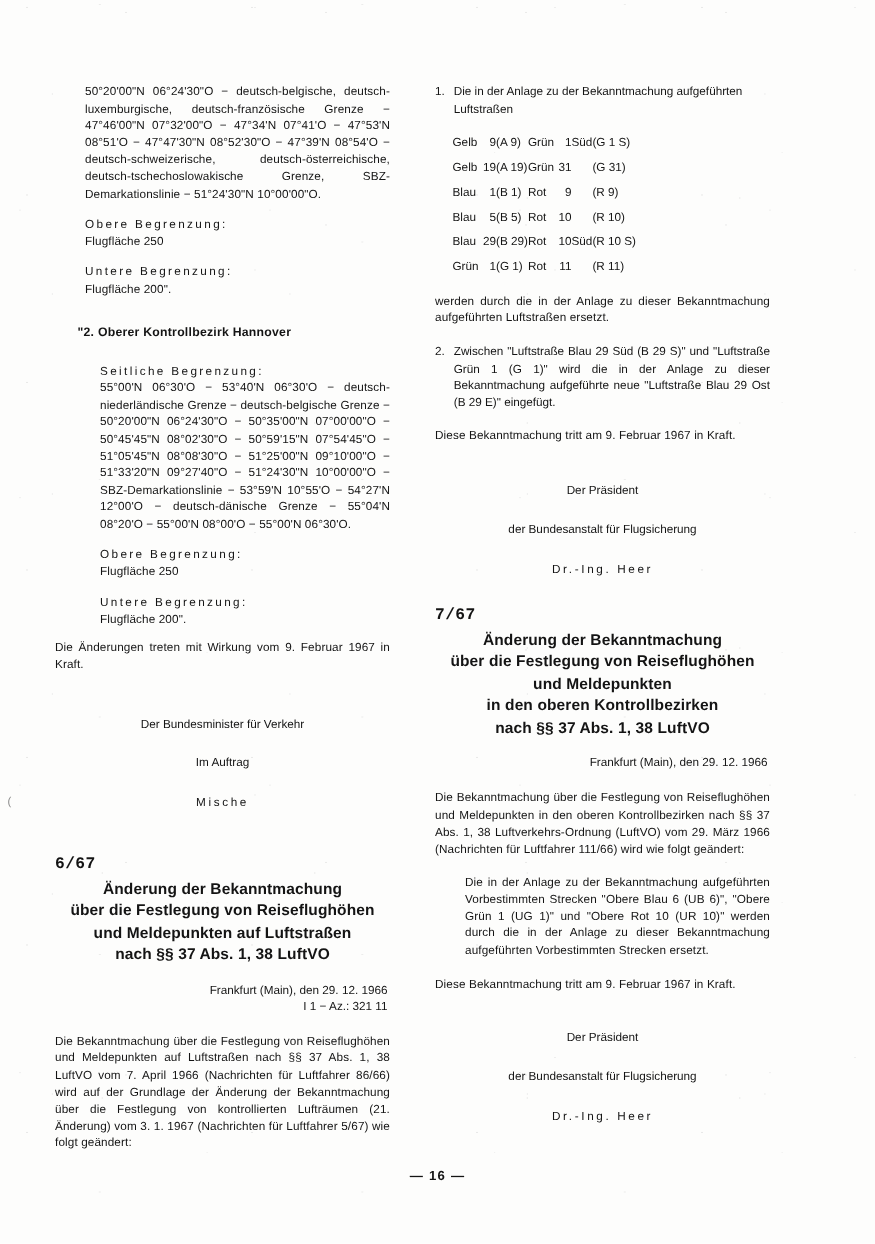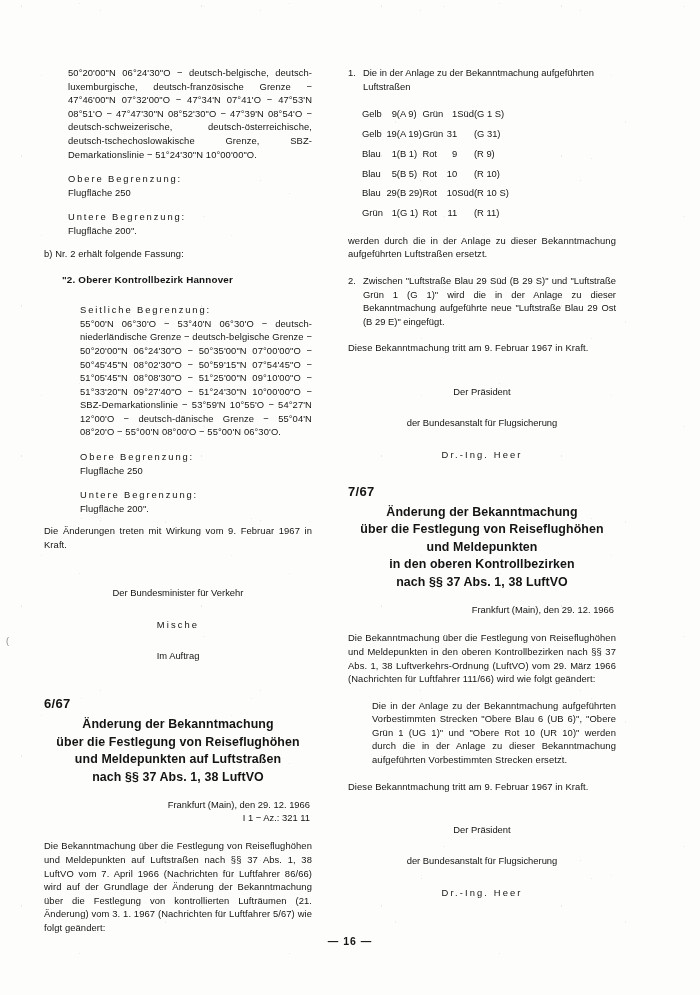--- a/index.html
+++ b/index.html
@@ -96,20 +96,21 @@
     letter-spacing: 2.1px;
     margin-top: 19px;
   }
 
   
   .notice-no {
     font-size: 13px;
     font-weight: bold;
     letter-spacing: .3px;
     margin-bottom: 5px;
+    font-family: Liberation Mono, monospace;
   }
   .notice-title {
     text-align: center;
     font-size: 12.4px;
     font-weight: bold;
     line-height: 17.5px;
     letter-spacing: .1px;
   }
   .notice-place {
     font-size: 9.4px;
@@ -187,42 +188,41 @@
 
     <div class="spaced">Obere Begrenzung:</div>
     <div class="after-spaced">Flugfläche 250</div>
 
     <div class="spaced">Untere Begrenzung:</div>
     <div class="after-spaced">Flugfläche 200".</div>
   </div>
 
   <div class="gap-s"></div>
 
-  <div class="body-txt nj">b) Nr. 2 erhält folgende Fassung:</div>
 
   <div class="sub-head">"2.  Oberer Kontrollbezirk Hannover</div>
 
   <div class="indent-blk" style="margin-left:36px;margin-top:16px;">
     <div class="spaced">Seitliche Begrenzung:</div>
     <div class="body-txt">55°00'N 06°30'O − 53°40'N 06°30'O − deutsch-niederländische Grenze − deutsch-belgische Grenze − 50°20'00"N 06°24'30"O − 50°35'00"N 07°00'00"O − 50°45'45"N 08°02'30"O − 50°59'15"N 07°54'45"O − 51°05'45"N 08°08'30"O − 51°25'00"N 09°10'00"O − 51°33'20"N 09°27'40"O − 51°24'30"N 10°00'00"O − SBZ-Demarkationslinie − 53°59'N 10°55'O − 54°27'N 12°00'O − deutsch-dänische Grenze − 55°04'N 08°20'O − 55°00'N 08°00'O − 55°00'N 06°30'O.</div>
 
     <div class="spaced">Obere Begrenzung:</div>
     <div class="after-spaced">Flugfläche 250</div>
 
     <div class="spaced">Untere Begrenzung:</div>
     <div class="after-spaced">Flugfläche 200".</div>
   </div>
 
   <div class="gap-s"></div>
 
   <div class="body-txt">Die Änderungen treten mit Wirkung vom 9. Februar 1967 in Kraft.</div>
 
   <div class="sig" style="margin-top:34px;">Der Bundesminister für Verkehr</div>
+  <div class="sig">Im Auftrag</div>
   <div class="sig name">Mische</div>
-  <div class="sig">Im Auftrag</div>
 
   <div class="gap-xl"></div>
 
   <div>
     <div class="notice-no">6/67</div>
     <div class="notice-title">
       <div>Änderung der Bekanntmachung</div>
       <div>über die Festlegung von Reiseflughöhen</div>
       <div>und Meldepunkten auf Luftstraßen</div>
       <div>nach §§ 37 Abs. 1, 38 LuftVO</div>

